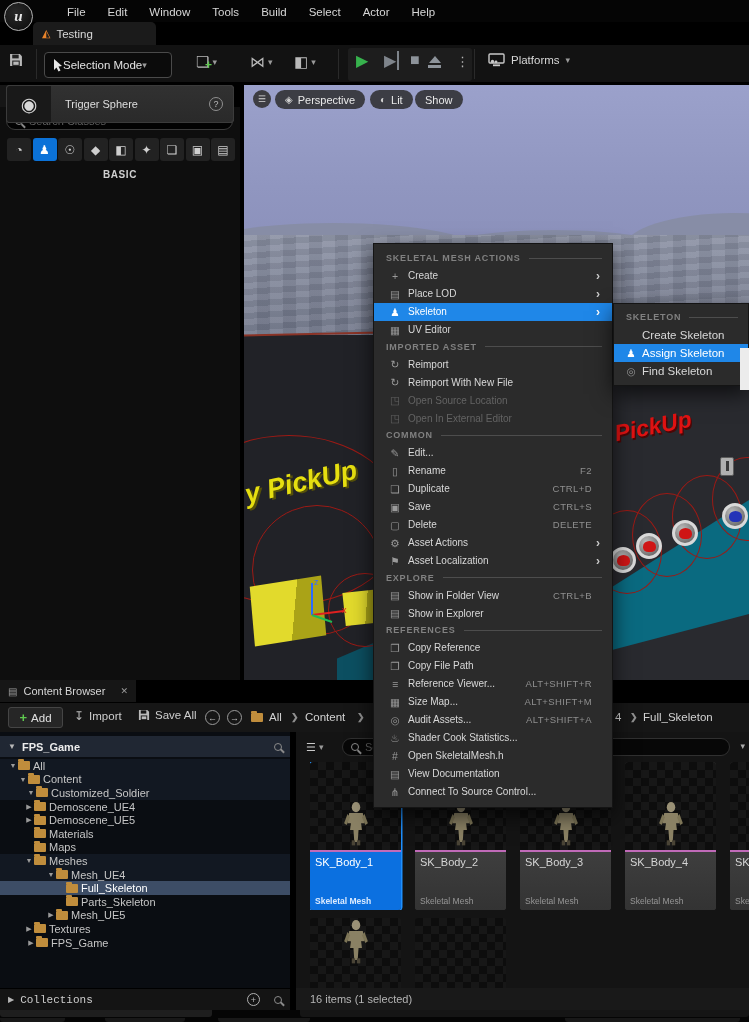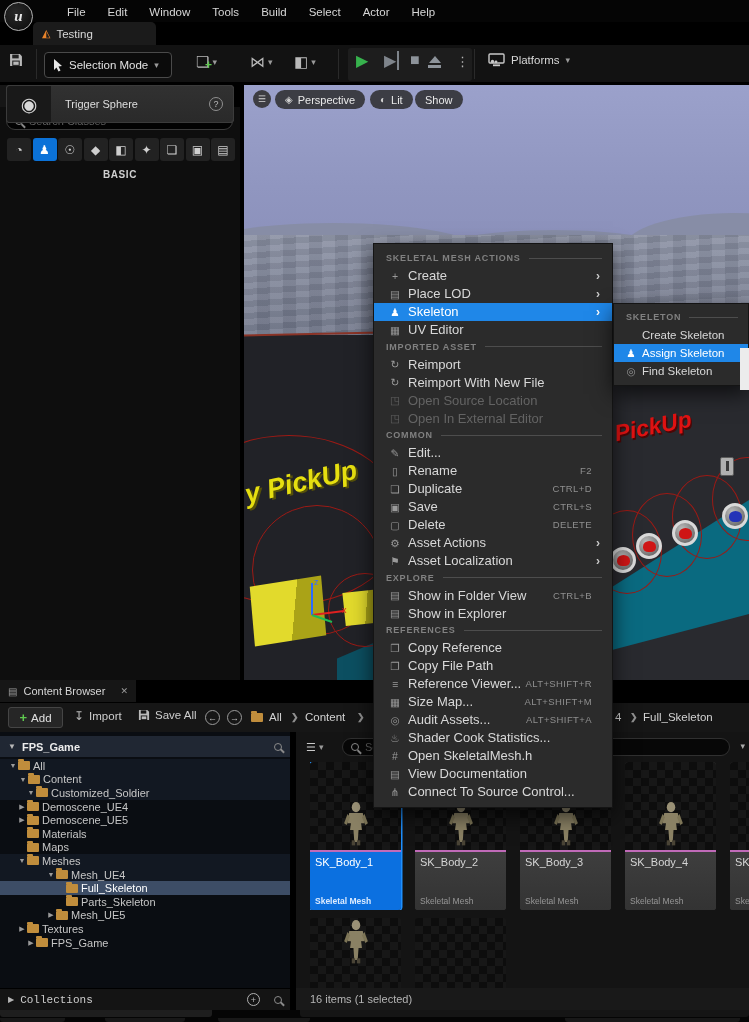--- a/index.html
+++ b/index.html
@@ -16,21 +16,21 @@
   
   #tabrow{position:absolute;left:0;top:22px;width:749px;height:23px;background:#000;}
   #wtab{position:absolute;left:33px;top:0;width:123px;height:23px;background:#1b1b1b;border-radius:5px 5px 0 0;
         display:flex;align-items:center;gap:6px;padding:0 9px;}
   #wtab .ticon{color:#e8832a;font-size:11px;}
   #wtab .tlabel{font-size:11.5px;color:#d8d8d8;}
   
   #maintb{position:absolute;left:0;top:45px;width:749px;height:40px;background:#121212;border-bottom:3px solid #000;}
   .vsep{position:absolute;top:4px;width:1px;height:30px;background:#2a2a2a;}
   #selmode{position:absolute;left:44px;top:7px;width:128px;height:26px;border:1px solid #4a4a4a;background:#0b0b0b;border-radius:4px;
-           display:flex;align-items:center;gap:6px;padding:0 8px;}
+           display:flex;align-items:center;padding:0 8px;}
   #selmode .smlabel{font-size:11.5px;color:#e2e2e2;white-space:nowrap;}
   .chev{font-size:9px;color:#9a9a9a;}
   .tbico{position:absolute;top:8px;display:flex;align-items:center;gap:3px;color:#b9b9b9;font-size:15px;}
   .addplus{position:absolute;left:9px;top:5px;color:#5fc94f;font-weight:bold;font-size:12px;}
   .playbox{position:absolute;left:348px;top:3px;width:124px;height:33px;background:#1d1d1d;border-radius:3px;}
   .pbtn{position:absolute;top:6px;font-size:16px;}
   .ej{position:absolute;left:428px;top:11px;display:flex;flex-direction:column;align-items:center;}
   .ej-tri{width:0;height:0;border-left:6px solid transparent;border-right:6px solid transparent;border-bottom:7px solid #8d939a;}
   .ej-bar{width:13px;height:2.5px;background:#8d939a;margin-top:2px;}
   #platforms{position:absolute;left:488px;top:8px;display:flex;align-items:center;gap:6px;}
@@ -101,21 +101,21 @@
   .gz-x{position:absolute;left:42px;top:30px;font-size:9px;color:#e02020;}
 
   
   #ctxmenu{position:absolute;left:373px;top:243px;width:240px;background:#2b2b2b;border:1px solid #141414;
            box-shadow:0 8px 20px rgba(0,0,0,.65);z-index:50;padding:6px 0;}
   .mh{height:16.5px;display:flex;align-items:center;padding:0 10px 0 12px;}
   .mh span{font-size:9px;color:#818181;font-weight:bold;letter-spacing:.8px;}
   .mh::after{content:'';flex:1;height:1px;background:#4d4d4d;margin-left:8px;}
   .mi{height:18px;display:flex;align-items:center;padding-right:8px;}
   .mi .ico{width:26px;margin-left:8px;text-align:center;font-size:10.5px;color:#9a9a9a;flex:none;}
-  .mi .lbl{flex:1;font-size:13px;color:#d8d8d8;white-space:nowrap;}
+  .mi .lbl{flex:1;font-size:10px;color:#d8d8d8;white-space:nowrap;}
   .mi .sc{font-size:9.5px;color:#8f8f8f;letter-spacing:.4px;margin-right:12px;}
   .mi .ar{display:none;font-size:12px;color:#c9c9c9;font-weight:bold;width:8px;}
   .mi .ar.show{display:block;}
   .mi.sel{background:#1f87e8;}
   .mi.sel .lbl,.mi.sel .ico,.mi.sel .ar{color:#fff;}
   .mi.dis .lbl,.mi.dis .ico{color:#636363;}
 
   
   #submenu{position:absolute;left:613px;top:303px;width:136px;background:#2b2b2b;border:1px solid #141414;
            box-shadow:0 8px 20px rgba(0,0,0,.65);z-index:55;padding:5px 0;}
@@ -144,21 +144,21 @@
   #tree-root .rarrow{font-size:8px;color:#b8b8b8;}
   #tree-root .rlabel{flex:1;font-size:11px;font-weight:bold;color:#ececec;}
   #tree-rows{position:absolute;left:0;top:27px;width:100%;}
   .tr{display:flex;align-items:center;height:13.6px;font-size:11px;color:#c6c6c6;white-space:nowrap;}
   .tr .tarr{width:10px;font-size:7px;color:#9a9a9a;text-align:center;flex:none;}
   .tr .tlbl{margin-left:3px;}
   .tr.onpath{background:#121822;}
   .tr.sel{background:#3d4d66;}
   .tr.sel .tlbl{color:#fff;}
   .tr[data-depth="1"]{padding-left:8px;}  .tr[data-depth="2"]{padding-left:18px;}
-  .tr[data-depth="3"]{padding-left:26px;} .tr[data-depth="4"]{padding-left:17px;}
+  .tr[data-depth="3"]{padding-left:26px;} .tr[data-depth="4"]{padding-left:24px;}
   .tr[data-depth="5"]{padding-left:46px;} .tr[data-depth="6"]{padding-left:56px;}
 
   #asset-panel{position:absolute;left:296px;top:732px;width:453px;height:256px;background:#141414;overflow:hidden;}
   #filter-row{position:absolute;left:0;top:4px;width:100%;height:22px;display:flex;align-items:center;}
   .funnel{margin-left:10px;font-size:11px;color:#c9c9c9;}
   #cb-search{position:absolute;left:46px;top:2px;width:388px;height:18px;border:1px solid #303030;background:#070707;border-radius:9px;
              display:flex;align-items:center;gap:6px;padding:0 8px;}
   .settings-chev{position:absolute;right:4px;top:5px;font-size:9px;color:#aaa;}
   #assets-grid{position:absolute;left:14px;top:30px;right:0;height:148px;display:flex;gap:14px;overflow:hidden;}
   .tile{position:relative;width:91px;height:148px;background:#3a3a3a;border-radius:3px;overflow:hidden;flex:none;}

